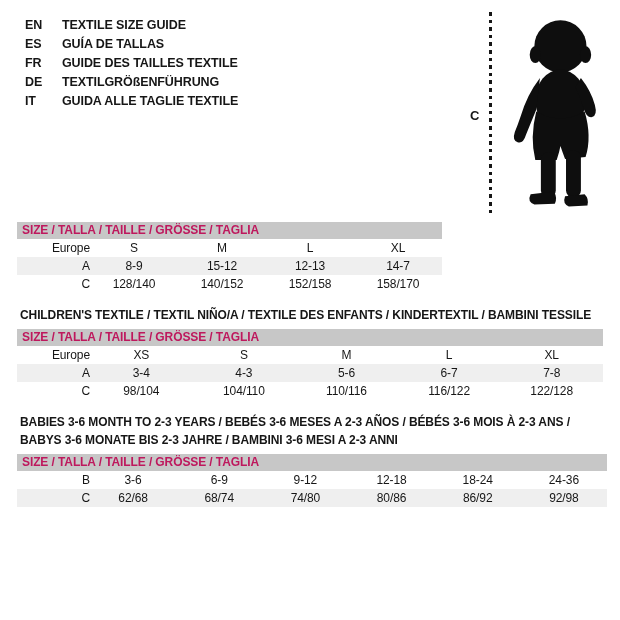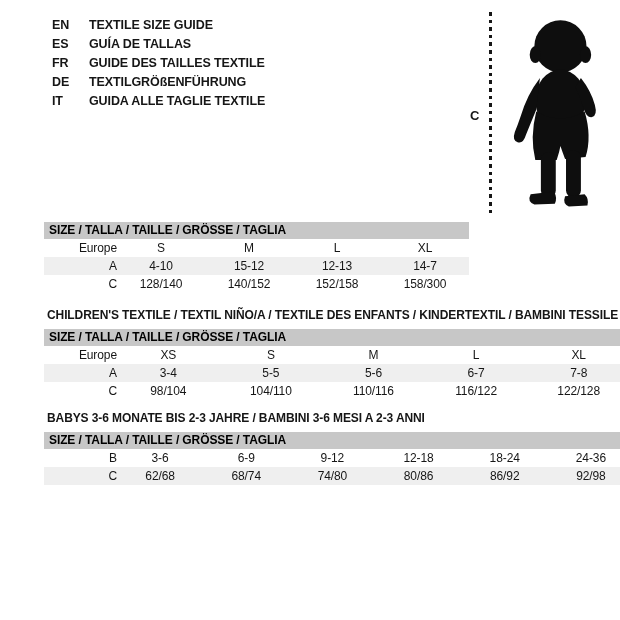--- a/index.html
+++ b/index.html
@@ -2,21 +2,21 @@
 <html><head>
 <meta charset="utf-8">
 <style>
   * { box-sizing: border-box; }
   html,body { margin:0; padding:0; background:#ffffff; }
   body {
     width:620px; height:620px;
     font-family:"Liberation Sans", sans-serif;
     color:#161616; letter-spacing:-0.1px;
   }
-  .canvas { position:relative; width:620px; height:620px; overflow:hidden; background:#fff;padding-left:27px; }
+  .canvas { position:relative; width:620px; height:620px; overflow:hidden; background:#fff; }
 
   
   .header { display:flex; justify-content:space-between; align-items:flex-start;
             height:222px; padding:16px 0 0 25px; }
   .langs { display:grid; grid-template-columns:37px auto;
            font-size:12.5px; font-weight:700; line-height:19px; }
   .lang-row { display:contents; }
   .figure { position:relative; display:flex; align-items:flex-start;
             padding-left:19px; margin-top:-8px; }
   .c-label { position:absolute; left:0; top:100px; font-size:13px; font-weight:700; }
@@ -24,21 +24,21 @@
     background:repeating-linear-gradient(to bottom, #161616 0 3.5px, transparent 3.5px 7.6px); }
   .toddler { display:block; margin-left:7px; }
 
   
   .content { padding-left:17px; }
   .ttitle { font-size:12px; font-weight:700; line-height:16px; margin:0 0 6px 3px; }
   .ttitle2 { margin-top:-4px; }
   table.sizes { border-collapse:collapse; table-layout:fixed; margin-bottom:14px; }
   table.t1 { width:425px; } table.t2 { width:586px; } table.t3 { width:590px; }
   col.lab { width:73px; }
-  tr.band td { background:#c7c7c7; color:#000000; font-weight:700; font-size:12px;
+  tr.band td { background:#c7c7c7; color:#be185d; font-weight:700; font-size:12px;
                height:17px; line-height:17px; text-align:left; padding:0 0 0 5px; }
   td, th { font-size:12px; font-weight:400; height:18px; line-height:18px;
            padding:0; text-align:center; }
   th { text-align:right; padding-left:5px; font-weight:400; }
   tr.stripe { background:#efefef; }
 
   
   .legend { margin-top:9px; padding-left:4px; font-size:11.5px; font-weight:700; line-height:18.5px; }
 </style>
 </head>
@@ -108,31 +108,31 @@
         </tr>
         <tr>
           <th>Europe</th>
           <td>S</td>
           <td>M</td>
           <td>L</td>
           <td>XL</td>
         </tr>
         <tr class="stripe">
           <th>A</th>
-          <td>4-10</td>
+          <td>8-9</td>
           <td>15-12</td>
           <td>12-13</td>
           <td>14-7</td>
         </tr>
         <tr>
           <th>C</th>
           <td>128/140</td>
           <td>140/152</td>
           <td>152/158</td>
-          <td>158/300</td>
+          <td>158/170</td>
         </tr>
       </tbody>
         </table>
     </section>
 
     <section>
       <div class="ttitle">CHILDREN'S TEXTILE / TEXTIL NIÑO/A / TEXTILE DES ENFANTS / KINDERTEXTIL / BAMBINI TESSILE</div>
       <table class="sizes t2">
         <colgroup>
             <col class="lab">
@@ -150,38 +150,39 @@
           <th>Europe</th>
           <td>XS</td>
           <td>S</td>
           <td>M</td>
           <td>L</td>
           <td>XL</td>
         </tr>
         <tr class="stripe">
           <th>A</th>
           <td>3-4</td>
-          <td>5-5</td>
+          <td>4-3</td>
           <td>5-6</td>
           <td>6-7</td>
           <td>7-8</td>
         </tr>
         <tr>
           <th>C</th>
           <td>98/104</td>
           <td>104/110</td>
           <td>110/116</td>
           <td>116/122</td>
           <td>122/128</td>
         </tr>
       </tbody>
         </table>
     </section>
 
     <section>
+      <div class="ttitle">BABIES 3-6 MONTH TO 2-3 YEARS / BEBÉS 3-6 MESES A 2-3 AÑOS / BÉBÉS 3-6 MOIS À 2-3 ANS /</div>
       <div class="ttitle ttitle2">BABYS 3-6 MONATE BIS 2-3 JAHRE / BAMBINI 3-6 MESI A 2-3 ANNI</div>
       <table class="sizes t3">
         <colgroup>
             <col class="lab">
             <col>
             <col>
             <col>
             <col>
             <col>
             <col>

